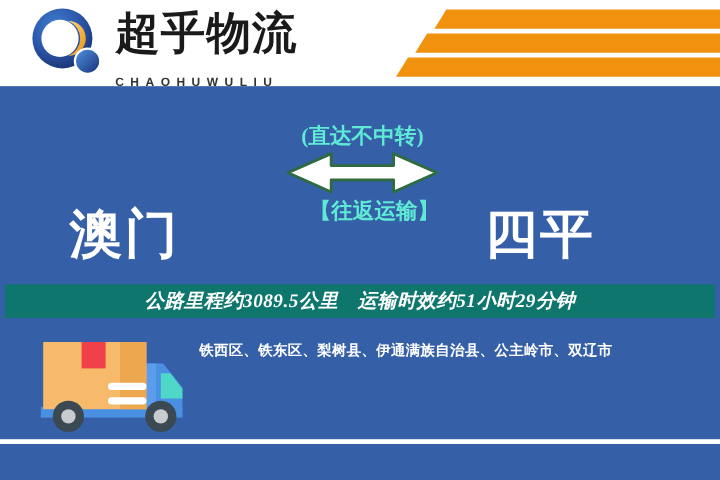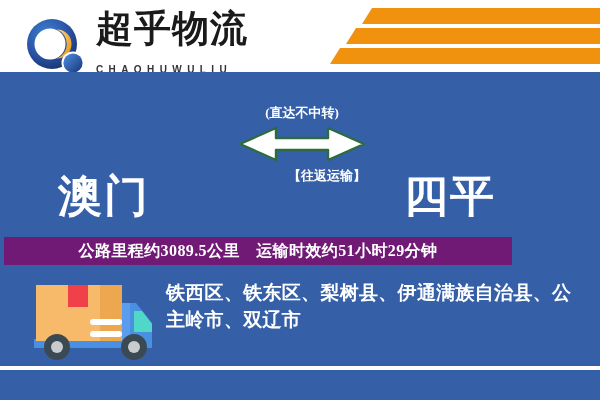--- a/index.html
+++ b/index.html
@@ -26,21 +26,21 @@
     width: 600px;
     height: 72px;
     background: #ffffff;
     overflow: hidden;
   }
   .logo-group {
     position: absolute;
     left: 26px;
     top: 6px;
     display: flex;
-    align-items: flex-end;
+    align-items: flex-start;
   }
   .logo-mark {
     position: relative;
     width: 62px;
     height: 58px;
     flex: 0 0 auto;
   }
   .logo-wordmark {
     margin-left: 8px;
     padding-top: 2px;
@@ -98,41 +98,42 @@
 
   .arrow-block {
     position: absolute;
     left: 238px;
     top: 32px;
     width: 128px;
     text-align: center;
   }
   .arrow-caption {
     font-family: "Liberation Serif", "DejaVu Serif", serif;
-    font-size: 13px;
-    font-weight: bold;
-    color: #ffffff;
+    font-size: 18px;
+    font-weight: bold;
+    color: #5eead4;
     line-height: 18px;
     white-space: nowrap;
   }
   .arrow-caption-top { margin-bottom: 2px; }
   .arrow-caption-bottom { margin-top: 3px; text-align: right; }
   .arrow-svg { display: block; margin: 0 auto; }
 
   
   .info-bar {
     position: absolute;
     left: 4px;
     top: 237px;
-    width: 508px;
+    width: 592px;
     height: 28px;
-    background: #701a75;
+    background: #0f766e;
     display: flex;
     align-items: center;
     justify-content: center;
+    font-style: italic;
   }
   .info-bar-text {
     font-family: "Liberation Serif", "DejaVu Serif", serif;
     font-size: 16px;
     font-weight: bold;
     color: #ffffff;
     letter-spacing: 0.4px;
     white-space: nowrap;
   }
 
@@ -159,21 +160,21 @@
     width: 600px;
     height: 4px;
     background: #ffffff;
   }
   .coverage-text {
     position: absolute;
     left: 166px;
     top: 14px;
     width: 420px;
     font-family: "Liberation Serif", "DejaVu Serif", serif;
-    font-size: 19px;
+    font-size: 12px;
     font-weight: bold;
     color: #ffffff;
     line-height: 27px;
     letter-spacing: 0.3px;
   }
 </style>
 </head>
 <body>
 
 <div class="banner">

